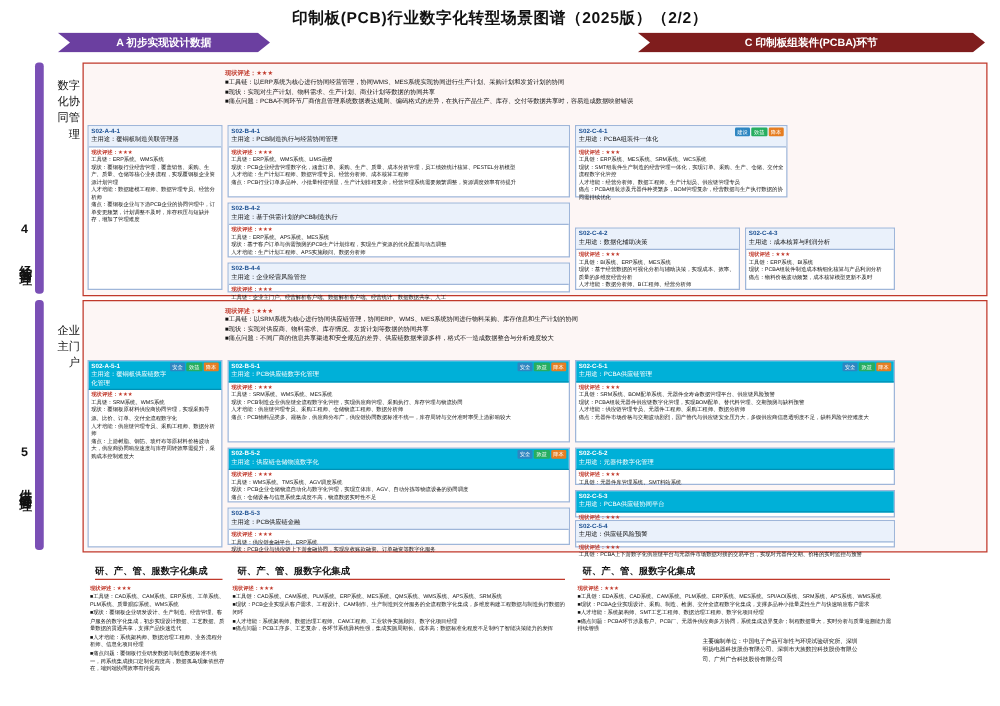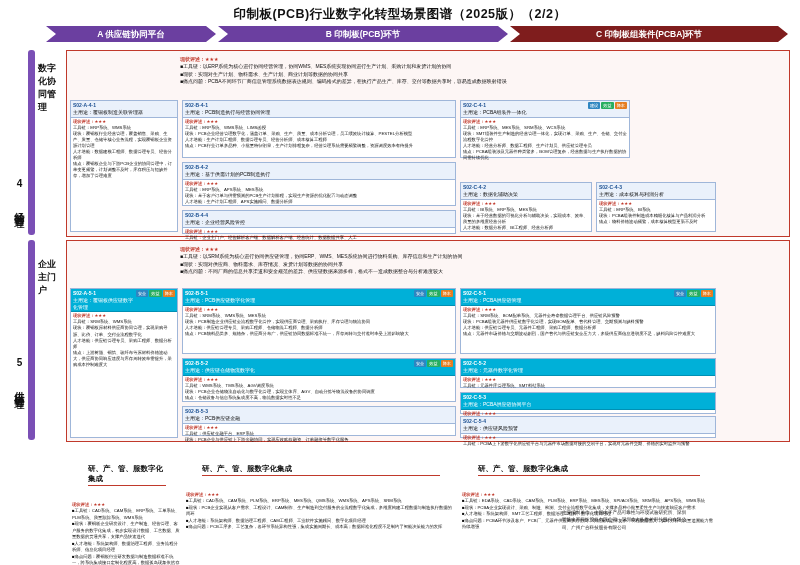--- a/index.html
+++ b/index.html
@@ -18,21 +18,21 @@
   
   .rowlab{position:absolute;left:4px;width:22px;text-align:center;font-size:10px;font-weight:bold;color:#111;
           writing-mode:vertical-rl;text-orientation:upright;letter-spacing:2px;}
   .rowlab.r4{top:150px;height:90px;}
   .rowlab.r5{top:330px;height:90px;}
 
   .rowbar{position:absolute;left:28px;width:7px;border-radius:3px;}
   .rowbar.r4{top:50px;height:185px;background:#7a4fb5;}
   .rowbar.r5{top:240px;height:200px;background:#7a4fb5;}
 
-  .subrow{position:absolute;left:38px;width:26px;font-size:9px;font-weight:bold;color:#111;text-align:left;}
+  .subrow{position:absolute;left:38px;width:26px;font-size:9px;font-weight:normal;color:#111;text-align:right;}
 
   
   .sect{position:absolute;border:1px solid #c0392b;background:#fdf6f5;}
   .sect.s1{left:66px;top:50px;width:722px;height:185px;}
   .sect.s2{left:66px;top:240px;width:722px;height:200px;}
 
   
   .summary{position:absolute;font-size:5px;line-height:1.45;color:#111;}
   .summary .stars{color:#c0392b;font-weight:bold;}
 
@@ -46,35 +46,34 @@
   .tag.g{background:#27ae60;}
   .tag.o{background:#e67e22;}
   .card .cbody{padding:1px 2px;font-size:4.3px;line-height:1.42;color:#111;}
   .card .stars{color:#c0392b;font-weight:bold;}
 
   .card.cyan .chead{background:#00b0d8;border-bottom:1px solid #0090b4;}
   .card.cyan .cid,.card.cyan .ctitle{color:#fff;}
 
   
   .intcol{position:absolute;top:448px;height:76px;}
-  .intcol h4{margin:16px;font-size:7.5px;font-weight:bold;color:#111;border-bottom:1px solid #c0392b;padding-bottom:1px;}
+  .intcol h4{margin:4px;font-size:7.5px;font-weight:bold;color:#111;border-bottom:1px solid #c0392b;padding-bottom:1px;}
   .intcol .txt{font-size:4.3px;line-height:1.5;margin-top:2px;color:#111;}
 
   .footer{position:absolute;right:8px;bottom:4px;width:230px;font-size:4.6px;line-height:1.6;color:#111;text-align:left;}
 </style>
 </head>
 <body>
 
 <div class="page">
 
   <div class="title">印制板(PCB)行业数字化转型场景图谱（2025版）（2/2）</div>
 
   <div class="banners">
-    <div class="banner b1">A 供应链协同平台</div>
-    <div class="banner b2">B 印制板(PCB)环节</div>
+    <div class="banner b1">A 初步实现设计数据</div>
     <div class="banner b3">C 印制板组装件(PCBA)环节</div>
   </div>
 
   <div class="rowlab r4">4 经营管理</div>
   <div class="rowlab r5">5 供应链管理</div>
   <div class="rowbar r4"></div>
   <div class="rowbar r5"></div>
 
   <div class="subrow" style="top:62px;">数字化协同管理</div>
   <div class="subrow" style="top:258px;">企业主门户</div>

